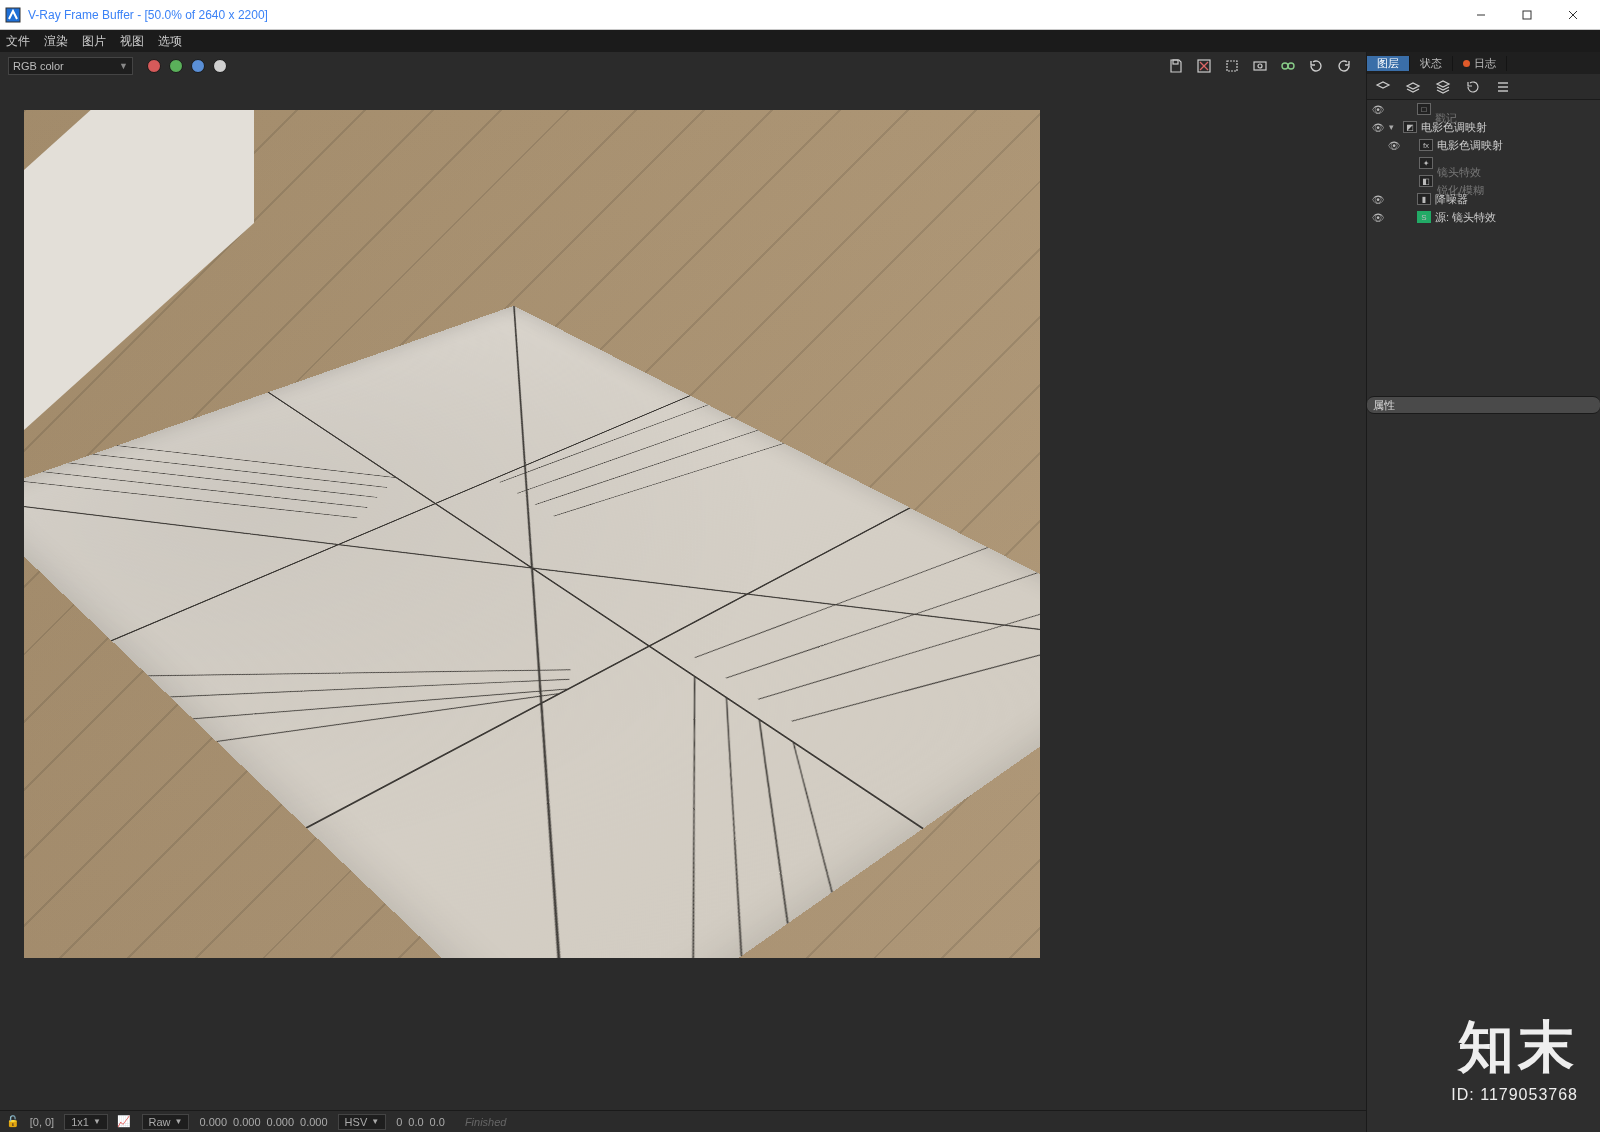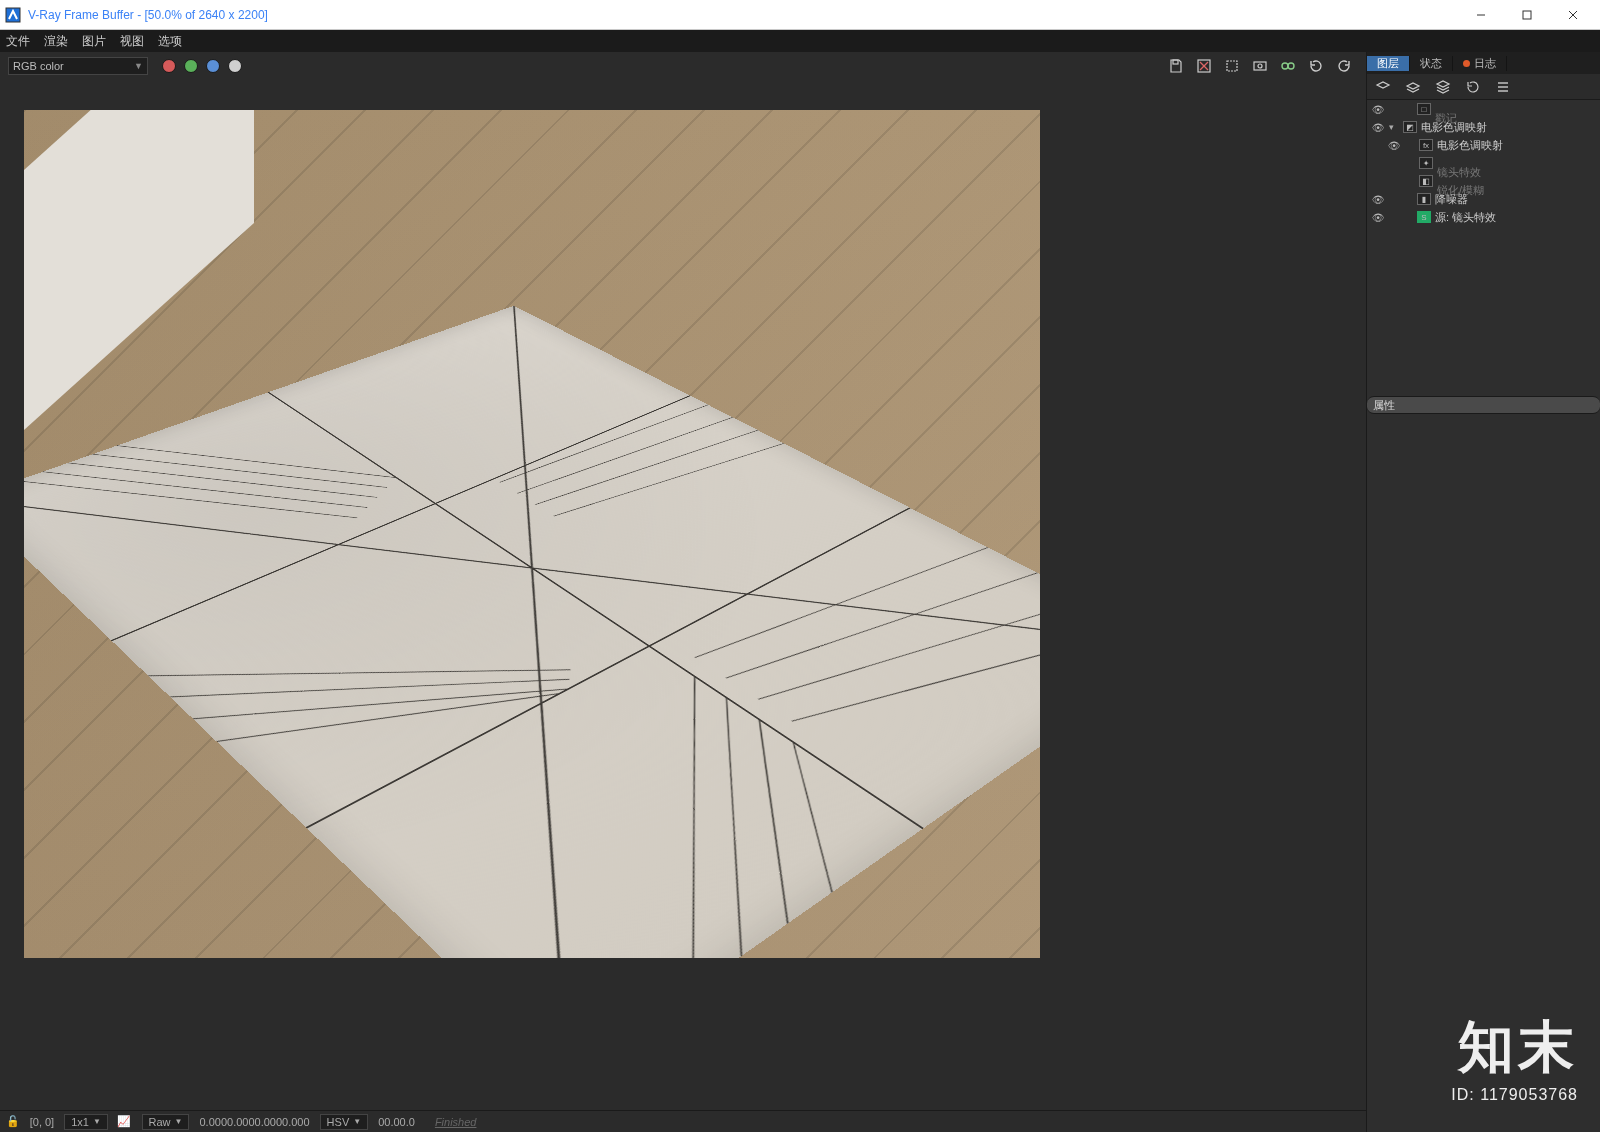--- a/index.html
+++ b/index.html
@@ -17,21 +17,21 @@
   .menubar { height: 22px; background: #1b1b1b; display: flex; align-items: center; padding: 0 6px; color: #ccc; font-size: 12px; }
   .menubar span { margin-right: 14px; cursor: pointer; }
 
   
   .maincols { display: flex; height: calc(1132px - 30px - 22px); }
   .leftcol { flex: 1; display: flex; flex-direction: column; background: #2b2b2b; min-width: 0; }
   .rightcol { width: 234px; background: #2e2e2e; display: flex; flex-direction: column; border-left: 1px solid #1a1a1a; }
 
   
   .toolbar { height: 28px; background: #2b2b2b; display: flex; align-items: center; padding: 0 8px; }
-  .channel-select { width: 140px; height: 18px; background: #1e1e1e; border: 1px solid #444; color: #bbb; font-size: 11px; display: flex; align-items: center; padding: 0 4px; cursor: pointer; }
+  .channel-select { width: 125px; height: 18px; background: #1e1e1e; border: 1px solid #444; color: #bbb; font-size: 11px; display: flex; align-items: center; padding: 0 4px; cursor: pointer; }
   .channel-select .caret { margin-left: auto; font-size: 9px; color: #888; }
   .colordots { display: flex; gap: 8px; margin-left: 14px; }
   .dot { width: 14px; height: 14px; border-radius: 50%; border: 1px solid #1a1a1a; cursor: pointer; }
   .dot.r { background: #d65a5a; }
   .dot.g { background: #5ab05a; }
   .dot.b { background: #5a8fd6; }
   .dot.w { background: #d0d0d0; }
   .toolbar .spacer { flex: 1; }
   .tbtn { width: 24px; height: 22px; display: flex; align-items: center; justify-content: center; margin: 0 2px; cursor: pointer; color: #ccc; }
 
@@ -52,22 +52,22 @@
            linear-gradient(#d9d4cc, #d2ccc2);
          box-shadow: inset 0 0 40px rgba(0,0,0,0.15); }
   .rug svg { position:absolute; inset:0; width:100%; height:100%; }
   .rug svg line, .rug svg path { stroke:#3d3a36; stroke-width:2; fill:none; }
   .rug svg .thin line { stroke-width:1.2; }
 
   
   .statusbar { height: 22px; background: #2b2b2b; border-top: 1px solid #1a1a1a; display: flex; align-items: center; font-size: 11px; color: #aaa; padding: 0 6px; gap: 10px; }
   .statusbar .lock { color: #ccc; }
   .statusbar .box { background: #1e1e1e; border: 1px solid #444; padding: 1px 6px; display: flex; align-items: center; cursor: pointer; gap: 4px; }
-  .statusbar .seg { display: flex; }
-  .statusbar .faded { color:#666; font-style: italic; margin-left: 10px; text-decoration: underline; }
+  .statusbar .seg { display: flex; gap: 6px; }
+  .statusbar .faded { color:#666; font-style: italic; margin-left: 10px; }
 
   
   .rp-tabs { height: 22px; background: #1f1f1f; display: flex; align-items: center; font-size: 11px; }
   .rp-tab { padding: 0 10px; display: flex; align-items: center; color: #bbb; cursor: pointer; border-right: 1px solid #141414; }
   .rp-tab.active { background: #3a6ea8; color: #fff; }
   .rp-tab .reddot { width: 7px; height: 7px; border-radius: 50%; background: #e05a2a; margin-right: 4px; }
 
   .rp-iconrow { height: 26px; background: #2b2b2b; display: flex; align-items: center; padding: 0 6px; gap: 10px; border-bottom: 1px solid #1a1a1a; }
   .rp-iconrow .ic { width: 20px; height: 20px; display:flex; align-items:center; justify-content:center; cursor:pointer; color:#ccc; }
 

